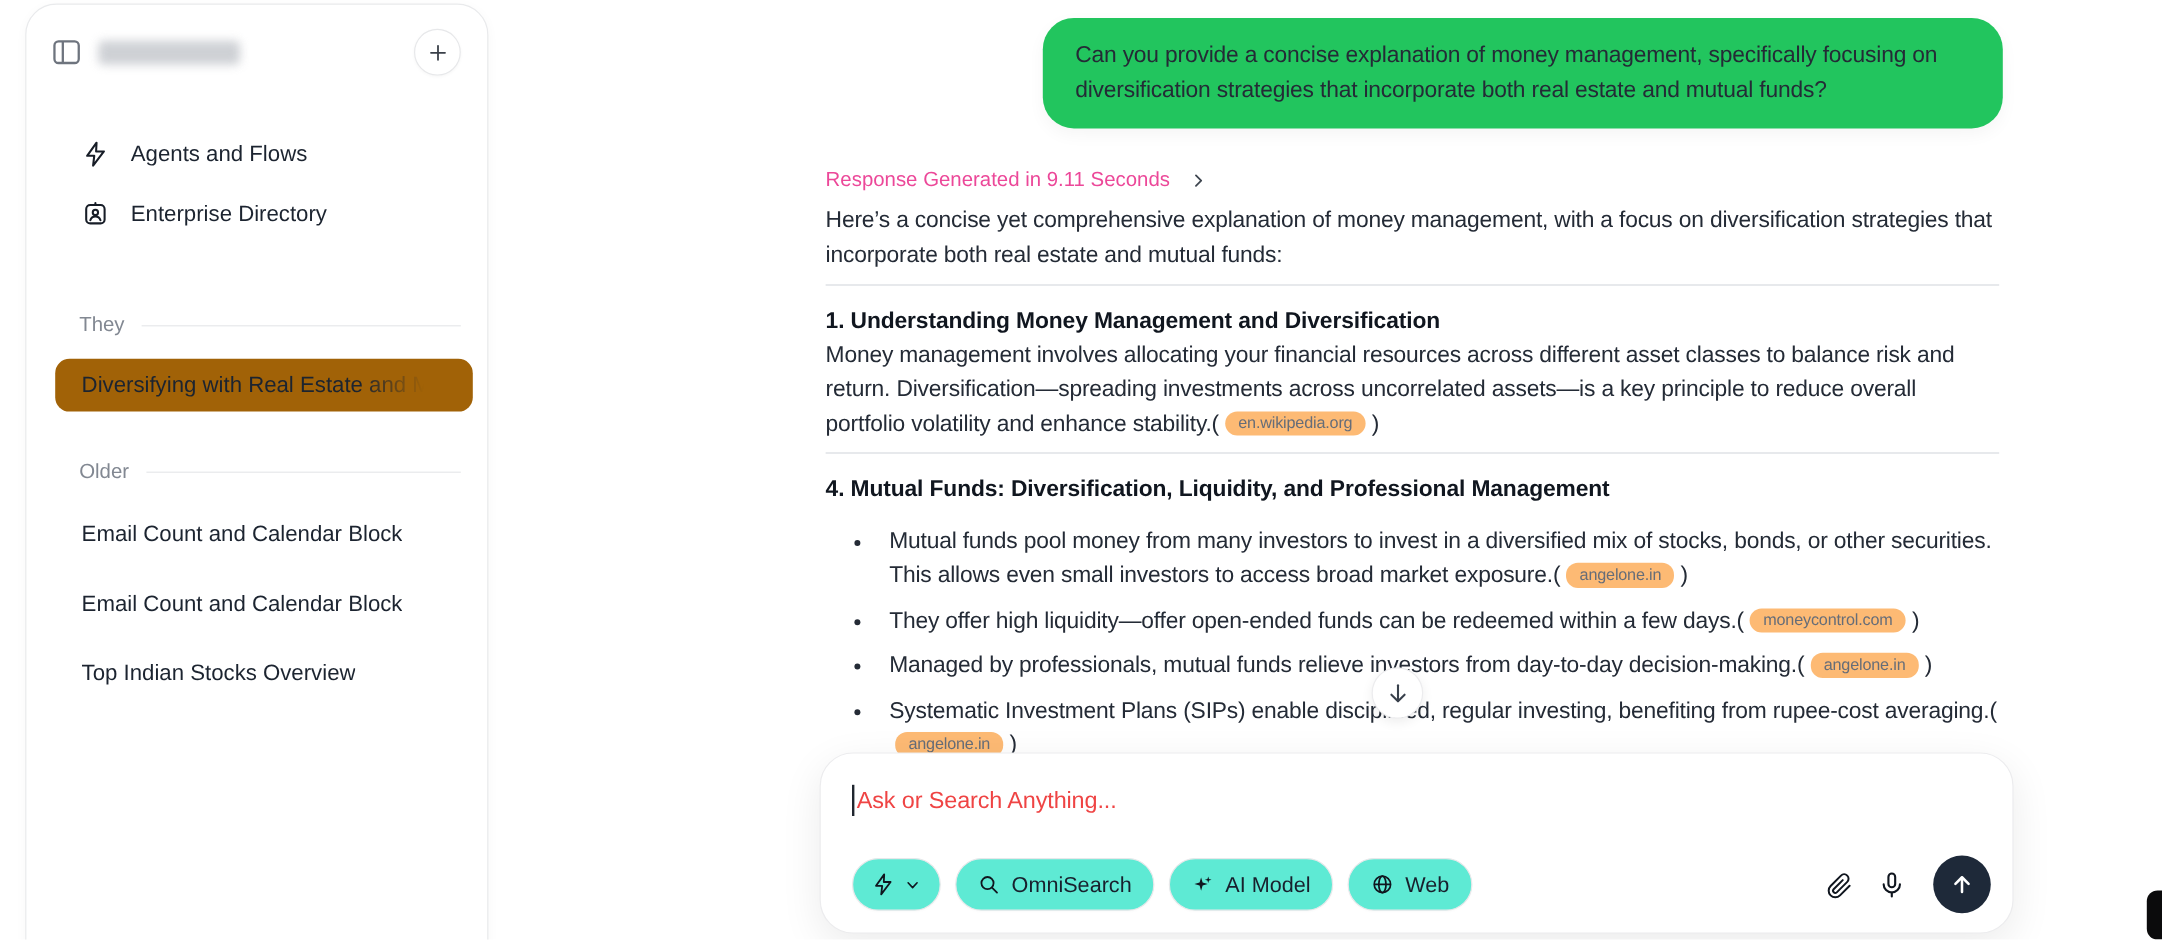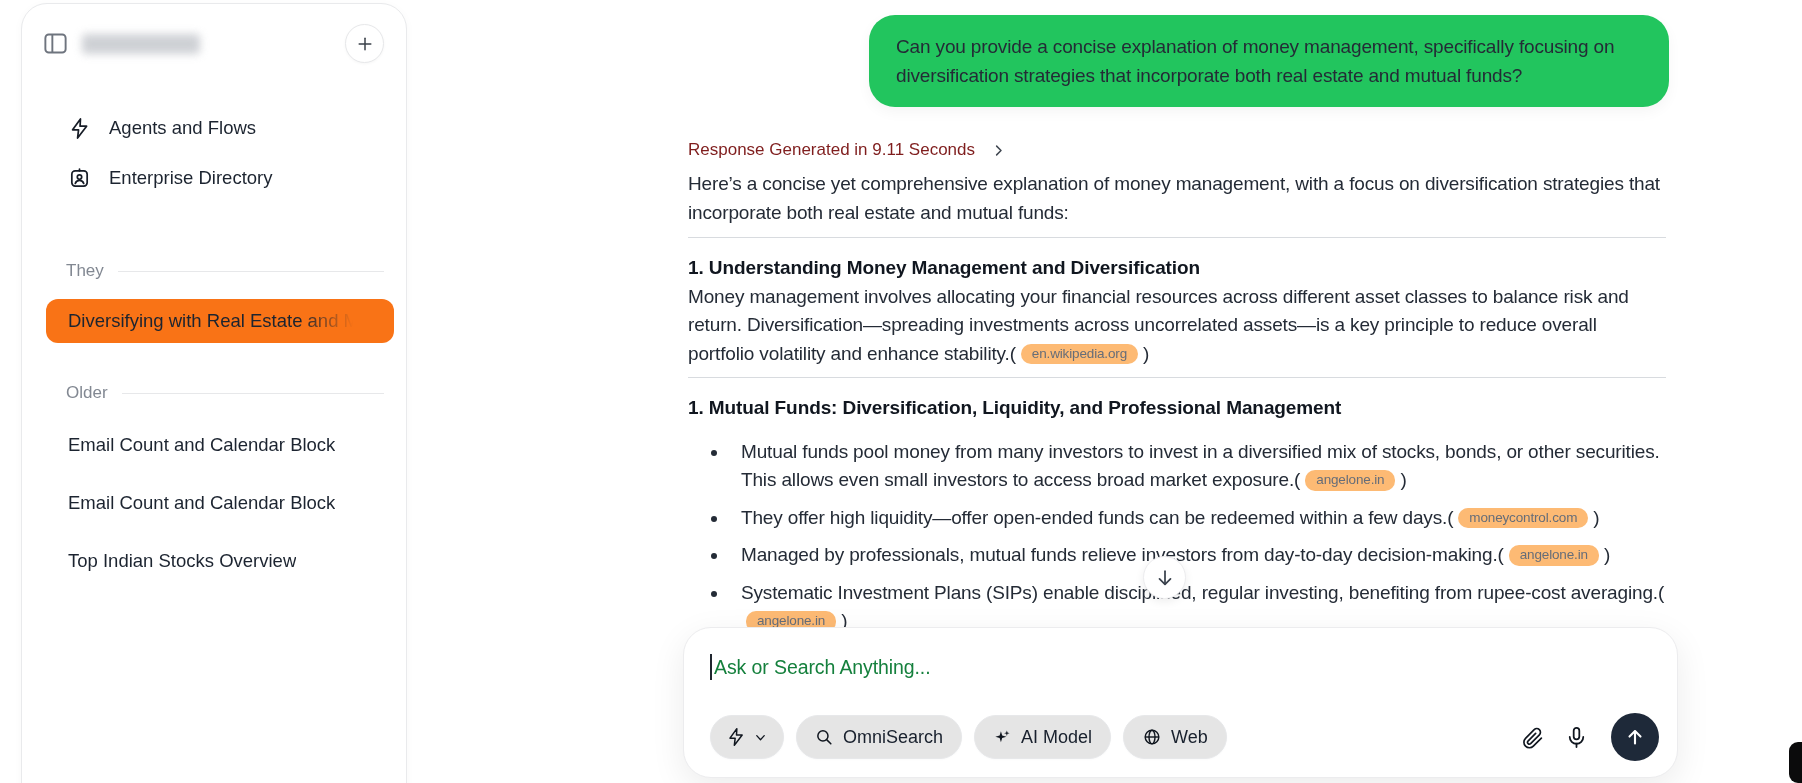--- a/index.html
+++ b/index.html
@@ -30,38 +30,38 @@
   .sb-section { display:flex; align-items:center; margin:0 22px 0 44px; }
   .sb-section.today { margin-top:58px; }
   .sb-section.older { margin-top:40px; }
   .sb-section .sec-lbl { font-size:17px; color:#828892; }
   .sb-section .sec-line { flex:1; height:1px; background:#e7e8ea; margin-left:14px; }
   .sb-item {
     margin:18px 12px 0 24px; height:44px; display:flex; align-items:center;
     padding:0 14px 0 22px; border-radius:12px; font-size:18.5px; color:#1c2430; cursor:pointer;
     white-space:nowrap; overflow:hidden;
   }
-  .sb-item.selected { background:#f97316; }
+  .sb-item.selected { background:#a16207; }
   .sb-item.selected .itm-txt {
     -webkit-mask-image:linear-gradient(to right,#000 80%,transparent 98%);
     mask-image:linear-gradient(to right,#000 80%,transparent 98%);
   }
   .sb-item .itm-txt { overflow:hidden; white-space:nowrap; }
   .sb-item:not(.selected) { margin-top:26px; height:32px; }
 
   
   .bubble {
     position:absolute; top:15px; right:133px; max-width:800px;
     background:#22c55e; border-radius:26px; padding:17px 27px;
     font-size:19px; line-height:29px; letter-spacing:-0.15px; color:#242b36;
     box-shadow:0 5px 14px rgba(0,0,0,.045);
   }
   .meta-row {
     position:absolute; left:688px; top:140px; display:flex; align-items:center; gap:16px;
-    color:#7f1d1d; font-size:17px; cursor:pointer;
+    color:#ec4899; font-size:17px; cursor:pointer;
   }
   .content {
     position:absolute; left:688px; top:170px; width:978px;
     font-size:19px; line-height:28.5px; letter-spacing:-0.15px; color:#242b36;
   }
   .content hr { border:none; border-top:1px solid #d8dbdf; margin:9px 0 0 0; }
   .content h3 { font-size:19px; font-weight:700; color:#10161f; margin-top:16px; letter-spacing:-0.1px; }
   .content p.body { margin:0; }
   .content .intro { margin-bottom:10px; }
   .content ul { list-style:disc; padding-left:41px; margin-top:15px; }
@@ -79,24 +79,24 @@
 
   
   .composer {
     position:absolute; left:683px; top:627px; width:995px; height:151px;
     background:#fff; border:1px solid #ececee; border-radius:28px;
     box-shadow:0 10px 34px rgba(0,0,0,.08);
     padding:24px 18px 16px 26px; display:flex; flex-direction:column;
   }
   .input-row { display:flex; align-items:center; height:30px; }
   .caret { width:2px; height:26px; background:#20262f; margin-right:2px; }
-  .placeholder { font-size:19.5px; color:#15803d; letter-spacing:-0.1px; }
+  .placeholder { font-size:19.5px; color:#ef4444; letter-spacing:-0.1px; }
   .tools-row { margin-top:auto; display:flex; align-items:center; gap:12px; }
   .pill {
-    height:44px; border:1px solid #e7e8ea; border-radius:22px; background:#e5e5e5;
+    height:44px; border:1px solid #e7e8ea; border-radius:22px; background:#5eead4;
     display:flex; align-items:center; gap:9px; padding:0 18px; font-size:18px; color:#18202d;
     cursor:pointer; box-shadow:0 1px 2px rgba(0,0,0,.02);
   }
   .pill.agent { padding:0 15px; gap:7px; }
   .right-icons { margin-left:auto; display:flex; align-items:center; gap:19px; }
   .icon-btn { background:none; border:none; display:flex; align-items:center; justify-content:center; cursor:pointer; padding:0; }
   .send-btn {
     width:48px; height:48px; border-radius:50%; border:none; background:#1e2939;
     display:flex; align-items:center; justify-content:center; cursor:pointer; margin-left:3px;
   }
@@ -183,21 +183,21 @@
     </svg>
   </span>
 </div>
 
 <div class="content">
   <p class="intro">Here’s a concise yet comprehensive explanation of money management, with a focus on diversification strategies that incorporate both real estate and mutual funds:</p>
   <hr>
   <h3>1. Understanding Money Management and Diversification</h3>
   <p class="body"><span>Money management involves allocating your financial resources across different asset classes to balance risk and return. Diversification—spreading investments across uncorrelated assets—is a key principle to reduce overall portfolio volatility and enhance stability.</span><span>(</span><span class="cite-pill">en.wikipedia.org</span><span>)</span></p>
   <hr>
-  <h3>1. Mutual Funds: Diversification, Liquidity, and Professional Management</h3>
+  <h3>4. Mutual Funds: Diversification, Liquidity, and Professional Management</h3>
   <ul>
     <li><span>Mutual funds pool money from many investors to invest in a diversified mix of stocks, bonds, or other securities. This allows even small investors to access broad market exposure.</span><span>(</span><span class="cite-pill">angelone.in</span><span>)</span></li>
     <li><span>They offer high liquidity—offer open-ended funds can be redeemed within a few days.</span><span>(</span><span class="cite-pill">moneycontrol.com</span><span>)</span></li>
     <li><span>Managed by professionals, mutual funds relieve investors from day-to-day decision-making.</span><span>(</span><span class="cite-pill">angelone.in</span><span>)</span></li>
     <li><span>Systematic Investment Plans (SIPs) enable disciplined, regular investing, benefiting from rupee-cost averaging.</span><span>(</span><span class="cite-pill">angelone.in</span><span>)</span></li>
   </ul>
 </div>
 
 <div class="scroll-btn">
   <span style="display:flex;">

